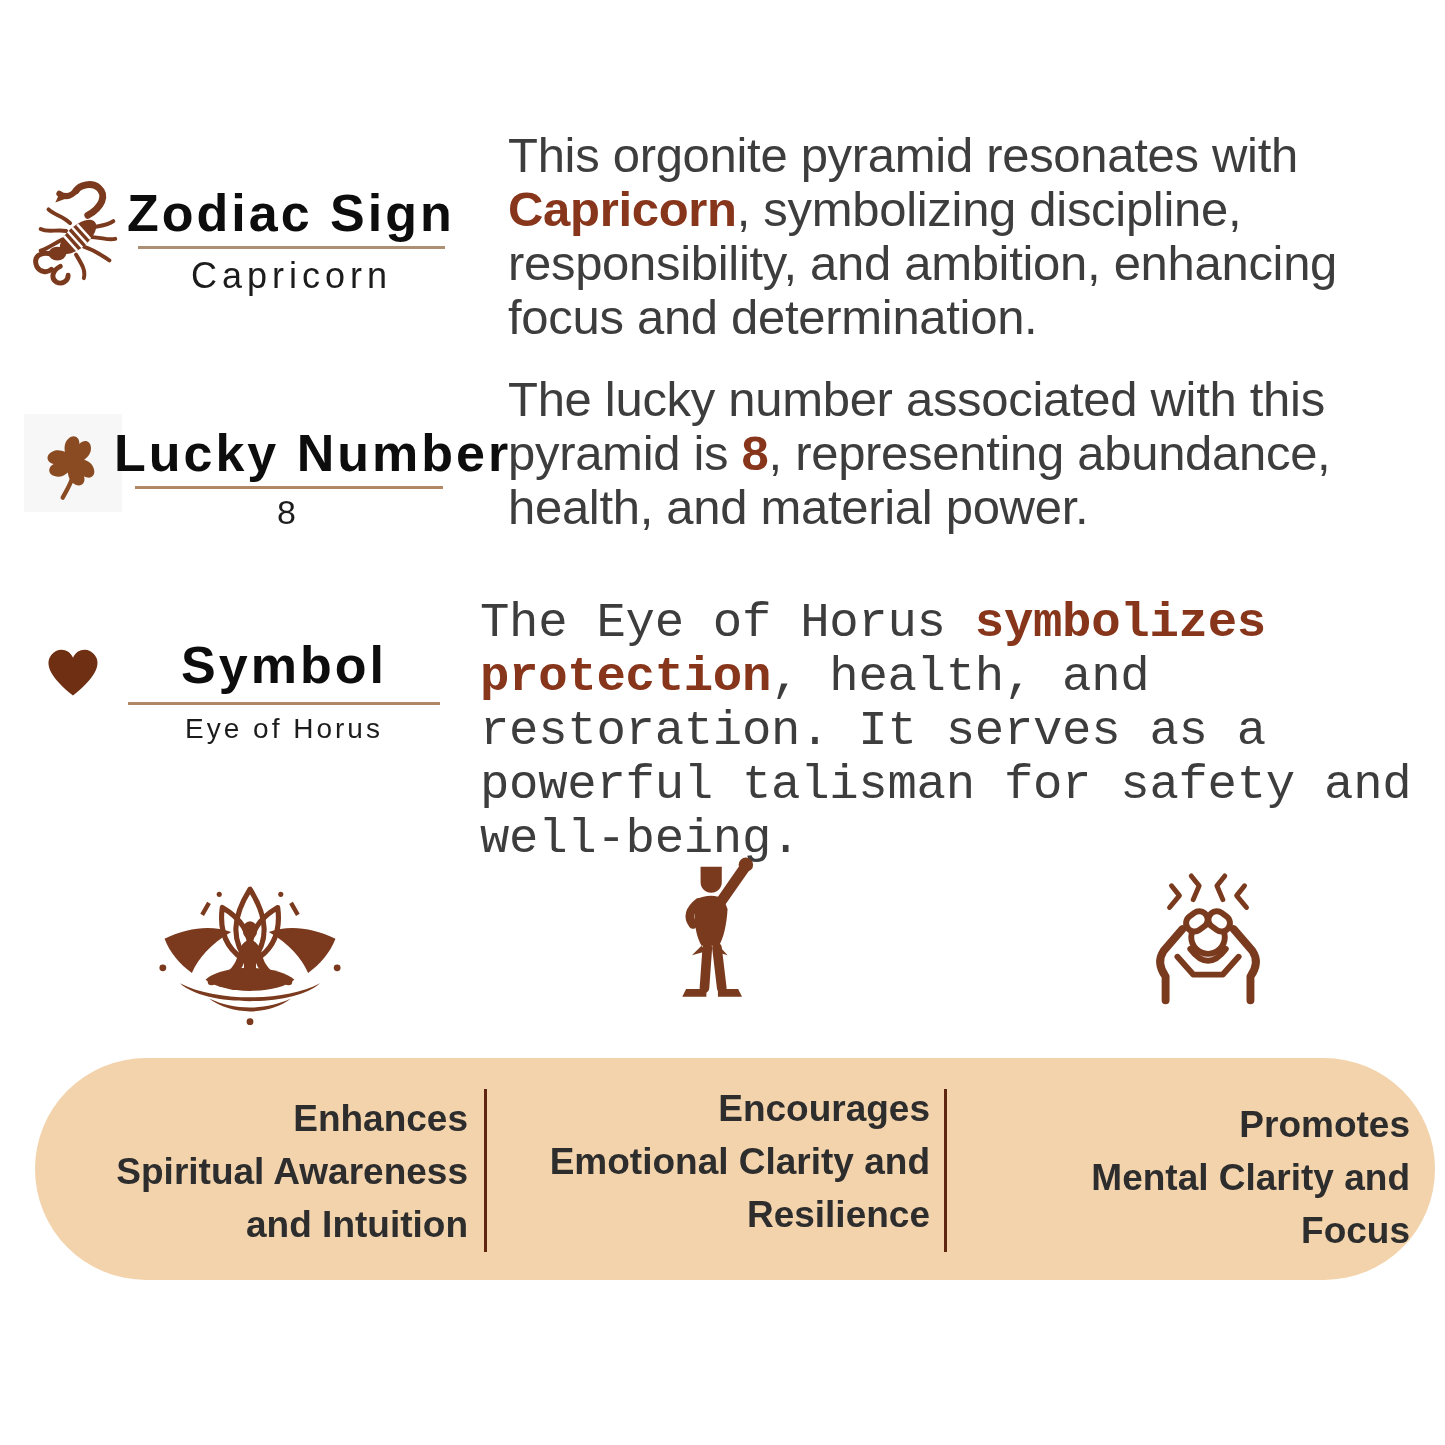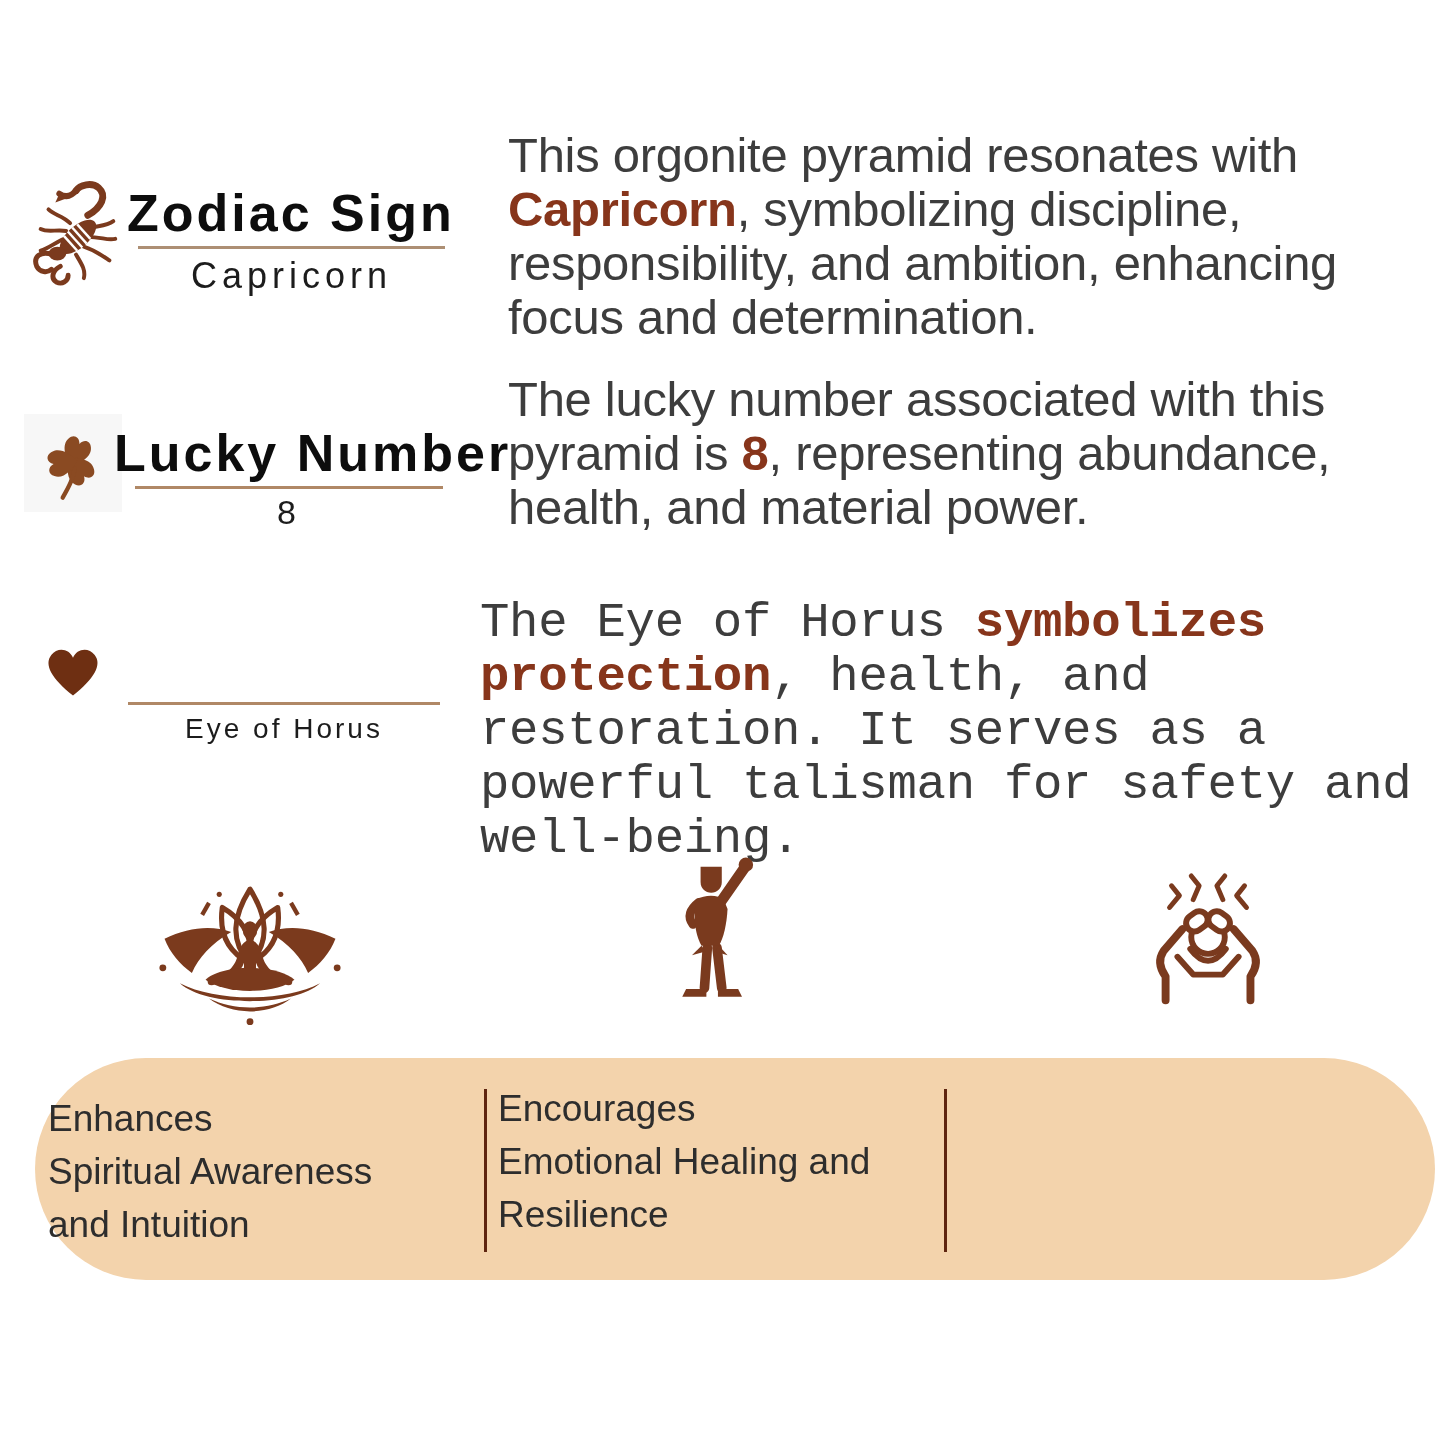--- a/index.html
+++ b/index.html
@@ -51,21 +51,21 @@
 
   
   #panel{
     left:35px;top:1058px;width:1400px;height:222px;border-radius:112px;
     background:#f3d3ac;
   }
   .divider{position:absolute;width:3px;height:163px;background:#5e2510;top:1089px;}
   #div1{left:484px;}
   #div2{left:944px;}
   .benefit{
-    position:absolute;text-align:left;font-weight:normal;color:#2d2d2d;
+    position:absolute;text-align:right;font-weight:bold;color:#2d2d2d;
     font-size:37px;line-height:53px;white-space:pre-line;
   }
   #b1{left:48px;top:1092px;width:420px;}
   #b2{left:498px;top:1082px;width:432px;}
   #b3{left:980px;top:1098px;width:430px;}
   svg{display:block;width:100%;height:100%;}
 </style>
 </head>
 <body>
 
@@ -124,20 +124,21 @@
   <div class="sec-title" id="r2-title">Lucky Number</div>
   <div class="underline" id="r2-line"></div>
   <div class="sec-value" id="r2-value">8</div>
   <div class="para" id="p2"><span>The lucky number associated with this pyramid is </span><b>8</b><span>, representing abundance, health, and material power.</span></div>
 
   <span class="abs" id="r3-icon">
     <svg viewBox="0 0 100 100" xmlns="http://www.w3.org/2000/svg">
       <path d="M50 88 C20 64 8 44 19 30 C28 18 45 21 50 34 C55 21 72 18 81 30 C92 44 80 64 50 88 Z" fill="#6e2f12"></path>
     </svg>
   </span>
+  <div class="sec-title" id="r3-title">Symbol</div>
   <div class="underline" id="r3-line"></div>
   <div class="sec-value" id="r3-value">Eye of Horus</div>
   <div class="para" id="p3"><span>The Eye of Horus </span><b>symbolizes protection</b><span>, health, and restoration. It serves as a powerful talisman for safety and well-being.</span></div>
 
   <span class="abs" id="lotus">
     <svg viewBox="0 0 220 170" xmlns="http://www.w3.org/2000/svg">
       <g fill="none" stroke="#7b3a1d" stroke-width="6" stroke-linejoin="round">
         <path d="M110 8 C90 40 86 68 110 96 C134 68 130 40 110 8 Z"></path>
         <g transform="rotate(-26 110 96)">
             <path d="M110 22 C94 46 92 70 110 94 C128 70 126 46 110 22 Z"></path>
@@ -207,16 +208,19 @@
     </svg>
   </span>
 
   <div class="abs" id="panel"></div>
   <div class="divider" id="div1"></div>
   <div class="divider" id="div2"></div>
   <div class="benefit" id="b1">Enhances
 Spiritual Awareness
 and Intuition</div>
   <div class="benefit" id="b2">Encourages
-Emotional Healing and
+Emotional Clarity and
 Resilience</div>
+  <div class="benefit" id="b3">Promotes
+Mental Clarity and
+Focus</div>
 
 </div>
 
 </body></html>

